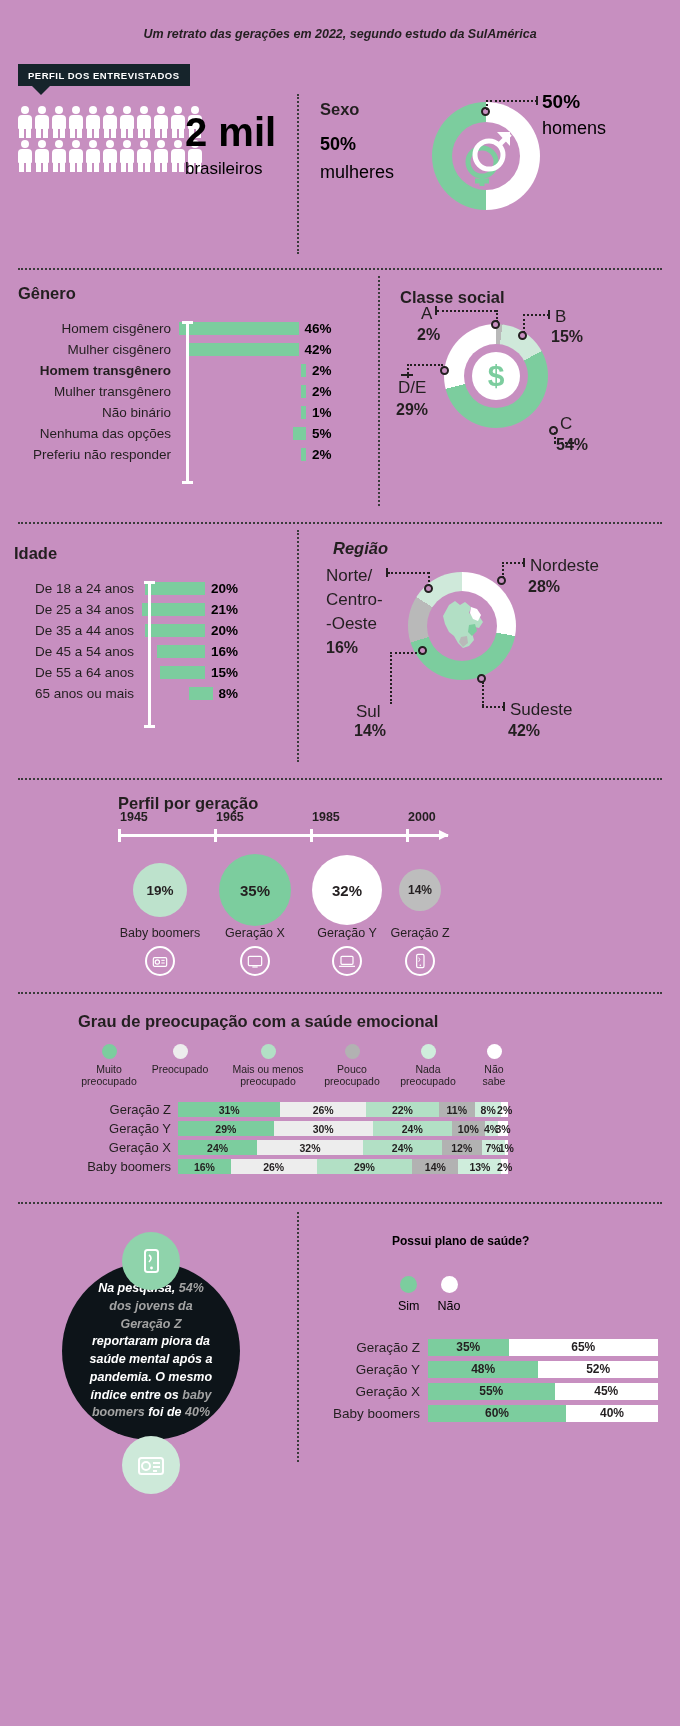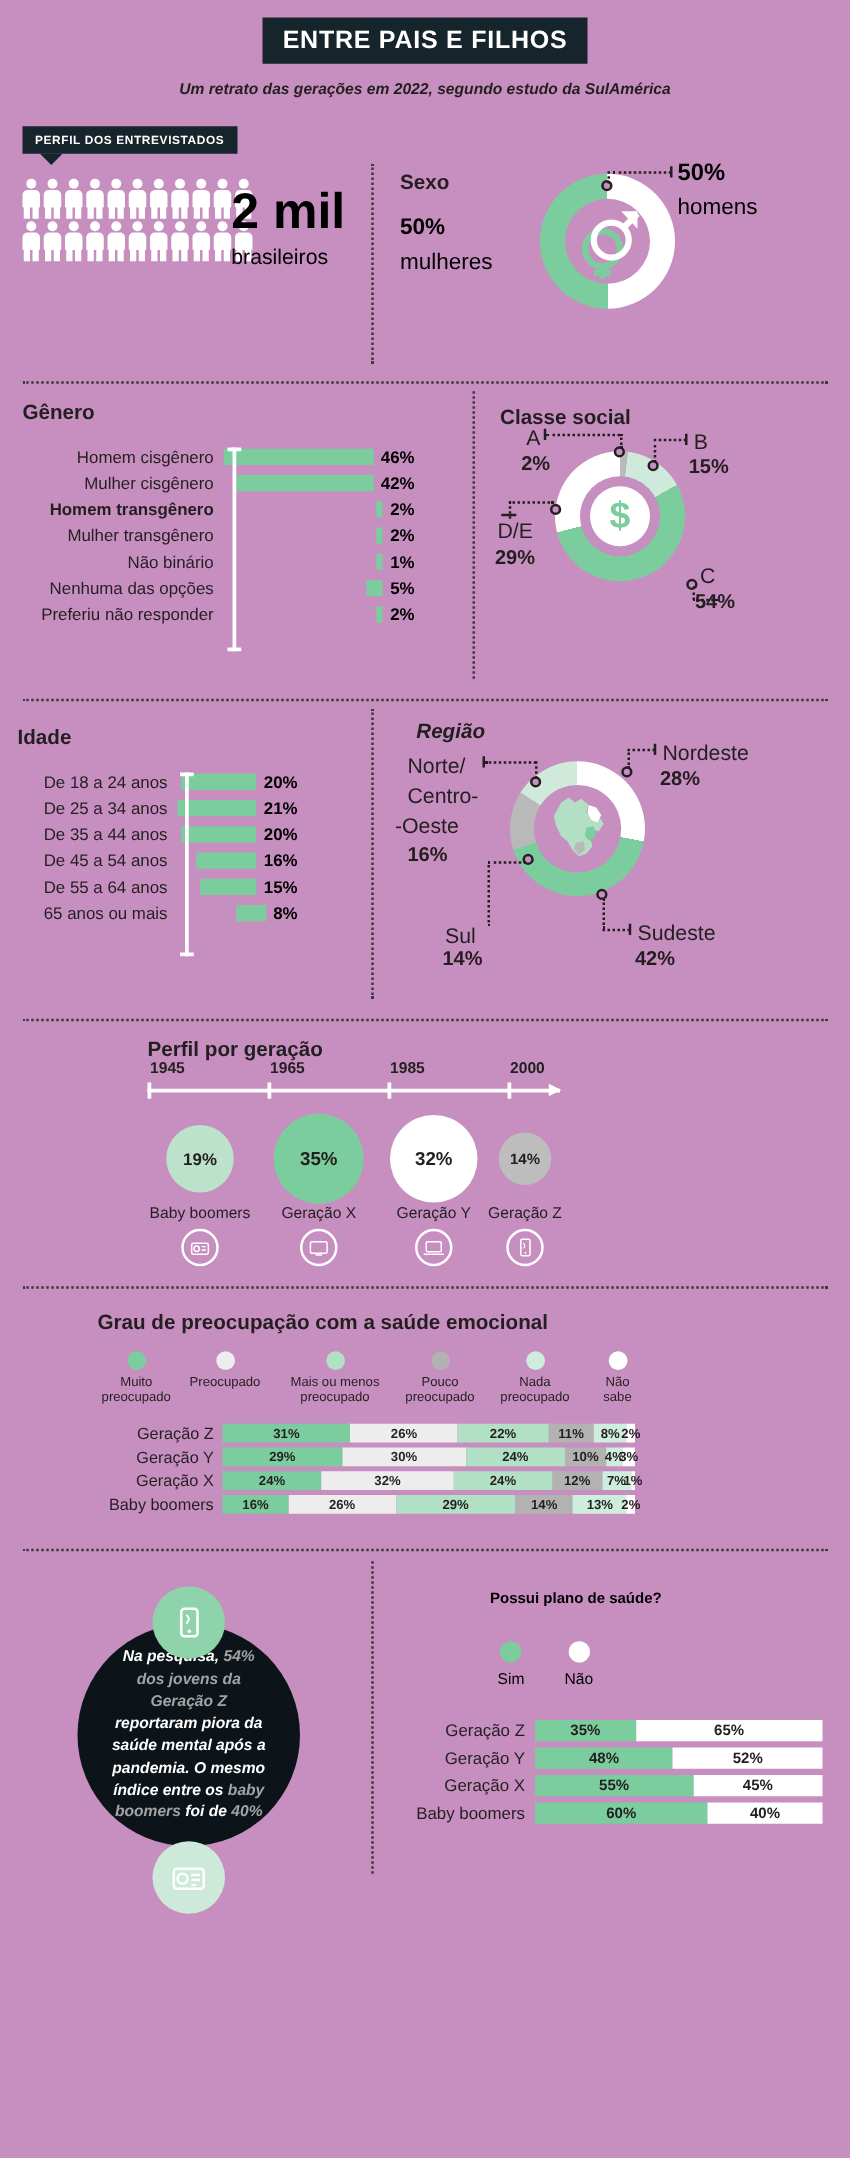--- a/index.html
+++ b/index.html
@@ -156,21 +156,20 @@
   
   .plan-row { display: flex; align-items: center; height: 22px; }
   .plan-label { font-size: 13.5px; color: #231f20; text-align: right; padding-right: 8px; white-space: nowrap; }
   .plan-track { display: flex; height: 17px; }
   .plan-seg { display: flex; align-items: center; justify-content: center; font-size: 12px; font-weight: bold; color: #231f20; }
 </style>
 </head>
 <body>
 
 <div class="header">
-  <div class="title-chip dark-chip">ENTRE PAIS E FILHOS</div>
   <div class="subtitle">Um retrato das gerações em 2022, segundo estudo da SulAmérica</div>
 </div>
 
 <div class="tag-wrap">
   <div class="tag-rule"></div>
   <div class="tag dark-chip">PERFIL DOS ENTREVISTADOS</div>
 </div>
 
 <div class="sec" style="height:182px;">
   <div class="vdash" style="left:297px; top:8px; height:160px;"></div>
@@ -530,21 +529,21 @@
   <div class="leader v" style="left:390px; top:128px; height:52px;"></div>
   <div class="lbl" style="left:356px; top:178px; font-size:17px;">Sul</div>
   <div class="lbl" style="left:354px; top:198px;"><b>14%</b></div>
 
   <div class="marker" style="left:424px; top:60px;"></div>
   <div class="leader h" style="left:388px; top:48px; width:41px;"></div>
   <div class="leader v" style="left:428px; top:48px; height:14px;"></div>
   <div class="tick" style="left:386px; top:44px;"></div>
   <div class="lbl" style="left:326px; top:42px; font-size:17px;">Norte/</div>
   <div class="lbl" style="left:326px; top:66px; font-size:17px;">Centro-</div>
-  <div class="lbl" style="left:316px; top:90px; font-size:17px;">-Oeste</div>
+  <div class="lbl" style="left:326px; top:90px; font-size:17px;">-Oeste</div>
   <div class="lbl" style="left:326px; top:115px;"><b>16%</b></div>
 </div>
 
 <div class="hdash"></div>
 
 <div class="sec" style="height:212px;">
   <div style="position:absolute; left:118px; top:14px;" class="h2">Perfil por geração</div>
 
   <div class="timeline" style="left:118px; top:54px; width:330px;">
     <div class="arrow"></div>
@@ -710,21 +709,21 @@
       <rect x="4" y="9" width="24" height="16" rx="2.5" fill="none" stroke="#fff" stroke-width="2"></rect>
       <circle cx="11" cy="17" r="4" fill="none" stroke="#fff" stroke-width="2"></circle>
       <line x1="18" y1="14" x2="25" y2="14" stroke="#fff" stroke-width="2"></line>
       <line x1="18" y1="18" x2="25" y2="18" stroke="#fff" stroke-width="2"></line>
       <line x1="18" y1="22" x2="22" y2="22" stroke="#fff" stroke-width="2"></line>
     </svg>
   </div>
 
   <div style="position:absolute; left:392px; top:30px; font-size:12px; font-weight:bold;">Possui plano de saúde?</div>
 
-  <div id="plano-legend" style="position:absolute; left:398px; top:72px; display:flex; gap:32px;">
+  <div id="plano-legend" style="position:absolute; left:398px; top:72px; display:flex; gap:18px;">
       <div style="text-align: center; font-size: 12.5px;">
         <div style="width:17px;height:17px;border-radius:50%;margin:0 auto 6px;background:#7ccd9e"></div>
         <div>Sim</div>
       </div>
       <div style="text-align: center; font-size: 12.5px;">
         <div style="width:17px;height:17px;border-radius:50%;margin:0 auto 6px;background:#ffffff"></div>
         <div>Não</div>
       </div>
     </div>
   <div id="plano-bars" style="position:absolute; left:318px; top:132px;">

